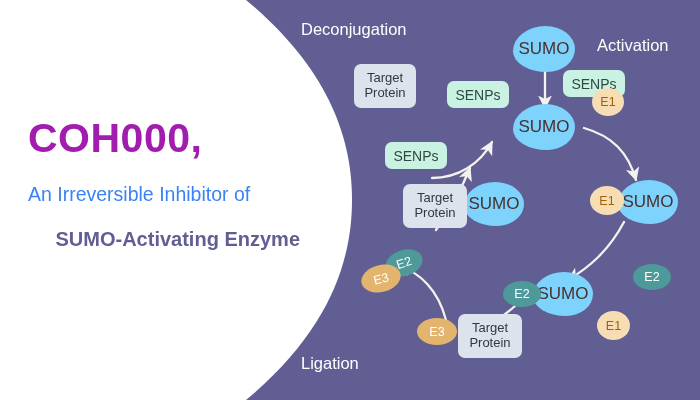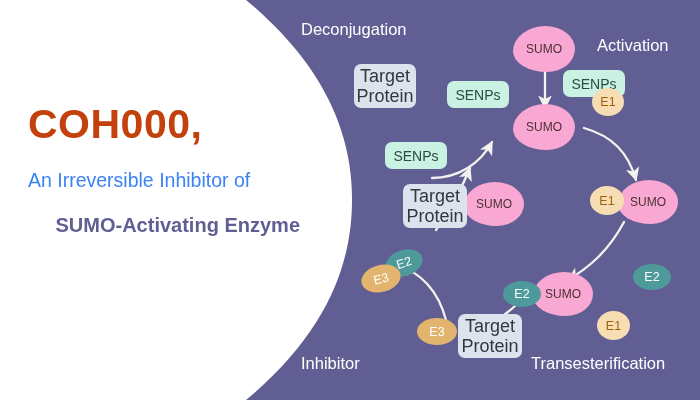--- a/index.html
+++ b/index.html
@@ -15,22 +15,22 @@
   #purple-panel{position:absolute;inset:0;background:#615e93;}
   #white-lobe{position:absolute;left:0;top:0;width:360px;height:400px;}
 
   
   #headline{
     position:absolute;left:0;top:104px;width:300px;
     padding-left:28px;box-sizing:border-box;
     z-index:6;
   }
   .h-main{
-    font-size:41px;font-weight:bold;color:#c2410c;
-    letter-spacing:.5px;line-height:1;margin:0 0 26px 0;
+    font-size:41px;font-weight:bold;color:#a21caf;
+    letter-spacing:.5px;line-height:1;margin:14px 0 26px 0;
     white-space:nowrap;
   }
   .h-sub{
     font-size:19.5px;color:#3b82f6;line-height:1;margin:0 0 24px 0;
     white-space:nowrap;
   }
   .h-sub2{
     font-size:20px;font-weight:bold;color:#615e93;line-height:1;margin:0;
     white-space:nowrap;
     text-align:right;
@@ -43,32 +43,32 @@
   .node{
     position:absolute;
     display:flex;align-items:center;justify-content:center;
     box-sizing:border-box;
     text-align:center;
     z-index:5;
   }
 
   
   .blob-sumo{
-    background:#f9a8d4;
+    background:#7dd3fc;
     color:#4a3030;
-    font-size:12px;
+    font-size:17px;
     border-radius:52% 48% 45% 55% / 55% 50% 50% 45%;
   }
   
   .chip{
     border-radius:7px;
     font-size:14px;
   }
   .chip-senps{background:#c9f2e2;color:#2f4a42;}
-  .chip-target{background:#dde3ec;color:#33373f;line-height:1.12;font-size:18px;flex-direction:column;}
+  .chip-target{background:#dde3ec;color:#33373f;line-height:1.12;font-size:13px;flex-direction:column;}
 
   
   .pill{
     border-radius:50%;
     font-size:12.5px;
     color:#fff;
   }
   .pill-e1{background:#f6ddb4;color:#a16207;}
   .pill-e2{background:#4e9a9a;color:#ffffff;}
   .pill-e3{background:#e2b46d;color:#ffffff;}
@@ -116,22 +116,21 @@
         <path d="M 446,320 C 438,290 420,272 398,266"></path>
 
         <path d="M 436,230 C 452,206 462,188 470,168"></path>
 
         <path d="M 432,178 C 458,178 480,164 492,142"></path>
       </g>
     </svg>
 
     <div class="stage-label" style="left:301px;top:20px;">Deconjugation</div>
     <div class="stage-label" style="left:597px;top:36px;">Activation</div>
-    <div class="stage-label" style="left:301px;top:354px;">Inhibitor</div>
-    <div class="stage-label" style="left:531px;top:354px;">Transesterification</div>
+    <div class="stage-label" style="left:301px;top:354px;">Ligation</div>
 
     <div class="node blob-sumo" style="left:513px;top:26px;width:62px;height:46px;">
       <span>SUMO</span>
     </div>
 
     <div class="node blob-sumo" style="left:513px;top:104px;width:62px;height:46px;">
       <span>SUMO</span>
     </div>
 
     <div class="node blob-sumo" style="left:464px;top:182px;width:60px;height:44px;">

